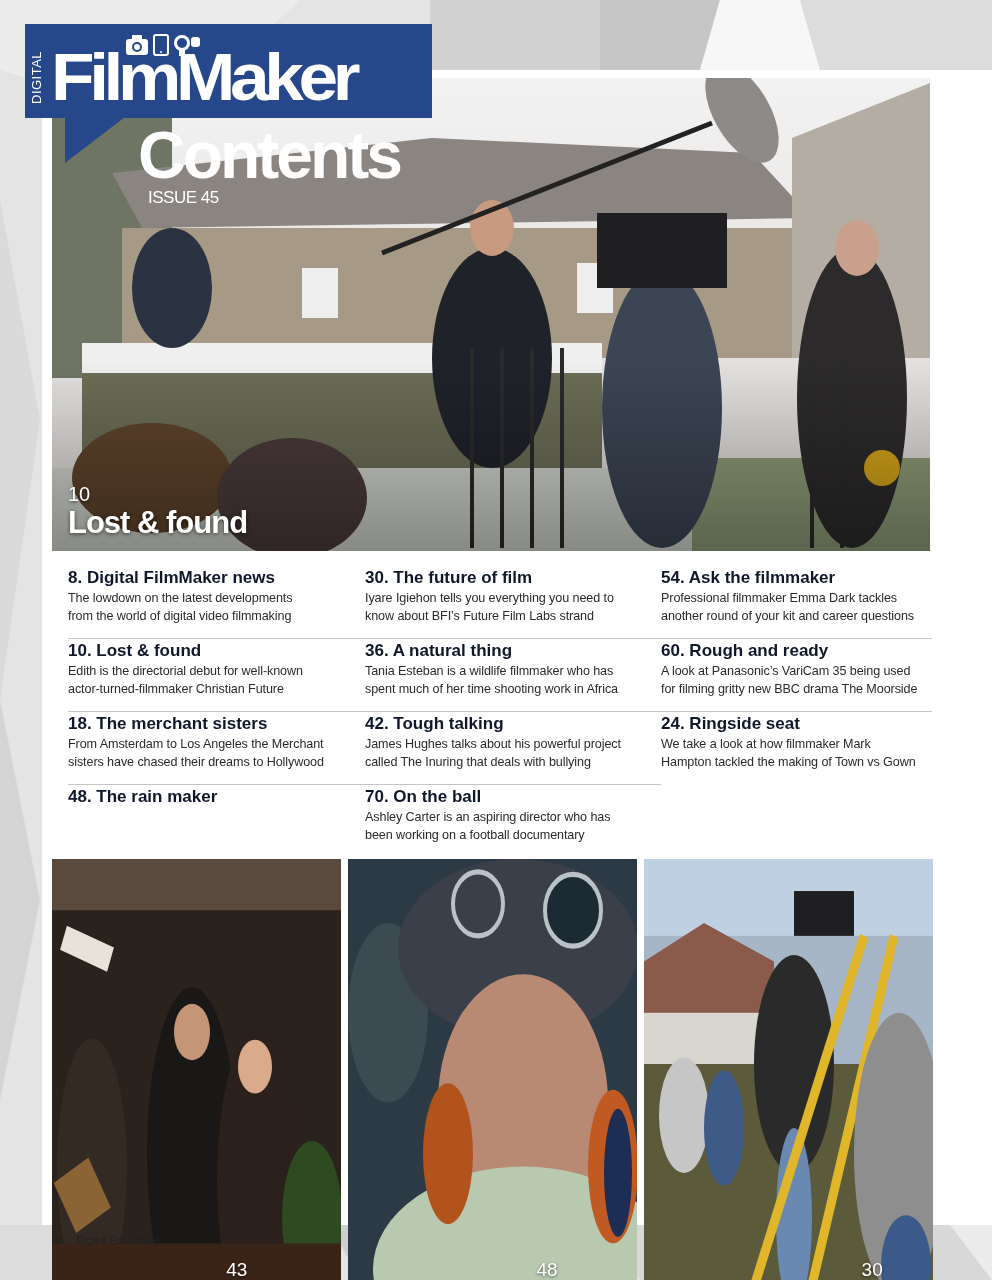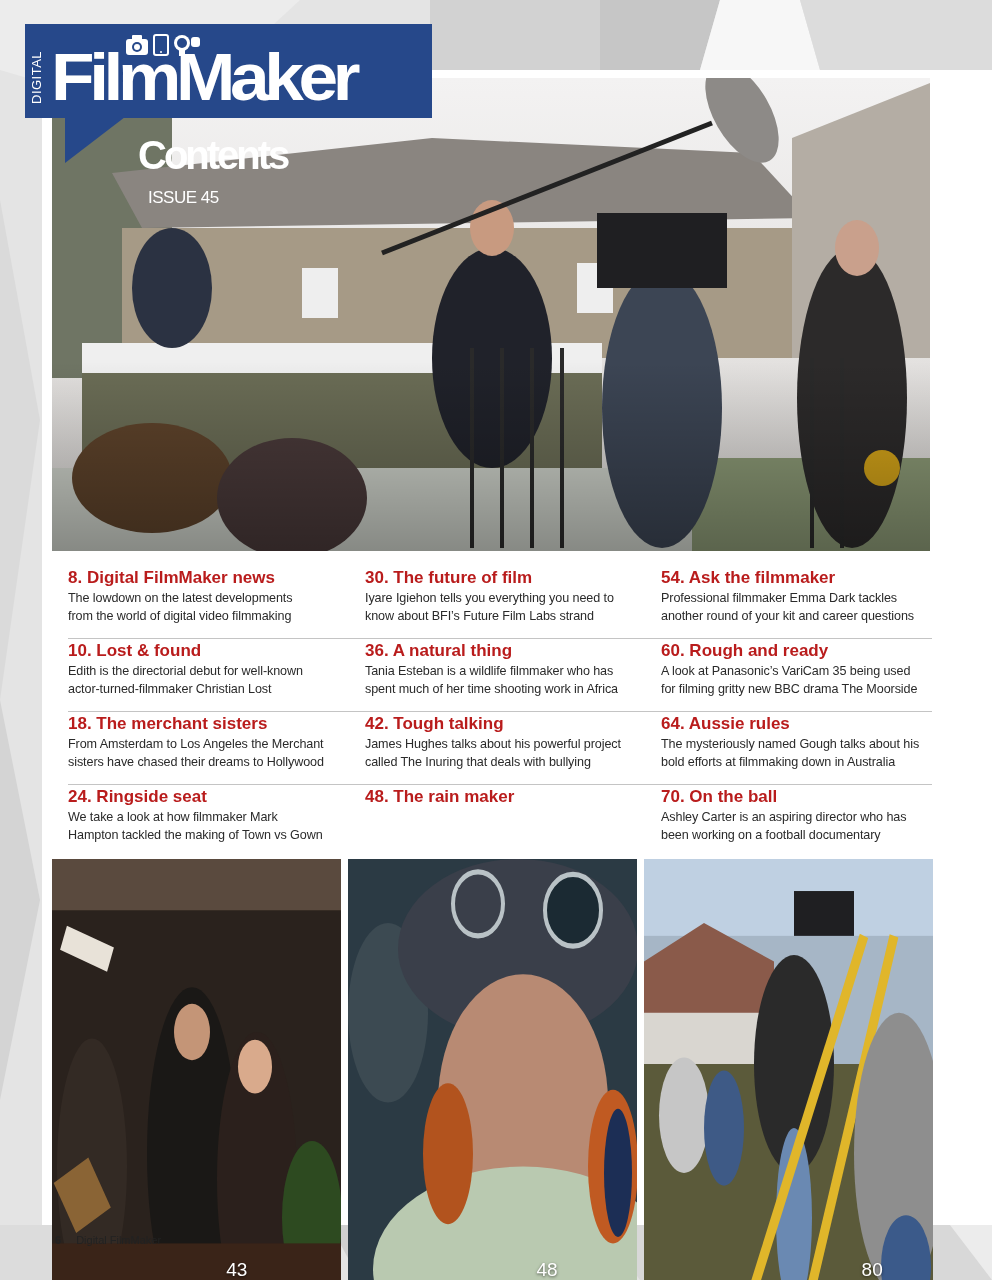--- a/index.html
+++ b/index.html
@@ -46,35 +46,35 @@
     font-size: 66px; font-weight: bold; letter-spacing: -5px; line-height: 70px;
     transform: scaleX(1.08); transform-origin: left;
   }
   .masthead .icons {
     position: absolute; left: 100px; top: 10px; display: flex; gap: 4px;
   }
   .masthead .icons svg { display: block; }
 
   .contents-title {
     position: absolute; left: 138px; top: 122px; z-index: 5; color: #fff;
-    font-size: 40px; font-weight: bold; letter-spacing: -3px; line-height: 66px;
+    font-size: 66px; font-weight: bold; letter-spacing: -3px; line-height: 66px;
   }
   .issue {
     position: absolute; left: 148px; top: 188px; z-index: 5; color: #fff;
     font-size: 17px; font-weight: 300; letter-spacing: -0.5px;
   }
 
   
   .toc {
     position: absolute; left: 68px; top: 566px; width: 864px; z-index: 3;
     display: grid; grid-template-columns: 297px 296px 271px;
   }
   .toc-item { height: 73px; padding-top: 2px; border-bottom: 1px solid #c4c4c4; position: relative; }
   .toc-item.last { border-bottom: none; }
-  .toc-title { font-size: 17px; font-weight: bold; color: #b91c1c; line-height: 20px; white-space: nowrap; }
+  .toc-title { font-size: 17px; font-weight: bold; color: #0f172a; line-height: 20px; white-space: nowrap; }
   .toc-desc { font-size: 12.6px; color: #2a2a2a; line-height: 18px; margin-top: 1px; white-space: nowrap; letter-spacing: -0.1px; }
 
   
   .thumbs { position: absolute; top: 859px; left: 52px; z-index: 3; }
   .thumb { position: absolute; top: 0; width: 289px; height: 460px; overflow: hidden; text-align: right; }
   .thumb svg.scene { position: absolute; inset: 0; width: 100%; height: 100%; }
   .thumb-caption { position: absolute; left: 14px; bottom: 2px; color: #fff; }
   .thumb-num { font-size: 19px; font-weight: 300; line-height: 22px; text-shadow: 0 1px 3px rgba(0,0,0,.6); }
   .thumb-title { font-size: 31px; font-weight: bold; letter-spacing: -1.5px; line-height: 36px; text-shadow: 0 1px 4px rgba(0,0,0,.7); white-space: nowrap; }
 
@@ -154,20 +154,24 @@
       <line x1="420" y1="270" x2="420" y2="470"></line>
         <line x1="450" y1="270" x2="450" y2="470"></line>
       <line x1="480" y1="270" x2="480" y2="470"></line>
         <line x1="510" y1="270" x2="510" y2="470"></line>
       <line x1="760" y1="280" x2="760" y2="470"></line>
         <line x1="790" y1="280" x2="790" y2="470"></line>
     </g>
     <circle cx="830" cy="390" r="18" fill="#d3a319"></circle>
     <rect width="878" height="473" fill="url(#shade)"></rect>
   </svg>
+  <div class="hero-caption">
+    <div class="hero-num">10</div>
+    <div class="hero-title">Lost &amp; found</div>
+  </div>
 </div>
 
 <div class="masthead">
   <div class="box">
     <div class="digital">DIGITAL</div>
     <div class="icons">
       <svg width="24" height="22" viewBox="0 0 24 22">
         <rect x="1" y="5" width="22" height="16" rx="3" fill="#fff"></rect>
         <rect x="7" y="1" width="10" height="6" rx="1" fill="#fff"></rect>
         <circle cx="12" cy="13" r="5" fill="#26488a"></circle>
@@ -206,21 +210,21 @@
   </div>
   <div class="toc-item">
     <div class="toc-title">54.  Ask the filmmaker</div>
     <div class="toc-desc">Professional filmmaker Emma Dark tackles</div>
     <div class="toc-desc" style="margin-top:0">another round of your kit and career questions</div>
   </div>
 
   <div class="toc-item">
     <div class="toc-title">10.  Lost &amp; found</div>
     <div class="toc-desc">Edith is the directorial debut for well-known</div>
-    <div class="toc-desc" style="margin-top:0">actor-turned-filmmaker Christian Lost</div>
+    <div class="toc-desc" style="margin-top:0">actor-turned-filmmaker Christian Future</div>
   </div>
   <div class="toc-item">
     <div class="toc-title">36.  A natural thing</div>
     <div class="toc-desc">Tania Esteban is a wildlife filmmaker who has</div>
     <div class="toc-desc" style="margin-top:0">spent much of her time shooting work in Africa</div>
   </div>
   <div class="toc-item">
     <div class="toc-title">60.  Rough and ready</div>
     <div class="toc-desc">A look at Panasonic’s VariCam 35 being used</div>
     <div class="toc-desc" style="margin-top:0">for filming gritty new BBC drama The Moorside</div>
@@ -228,25 +232,20 @@
 
   <div class="toc-item">
     <div class="toc-title">18.  The merchant sisters</div>
     <div class="toc-desc">From Amsterdam to Los Angeles the Merchant</div>
     <div class="toc-desc" style="margin-top:0">sisters have chased their dreams to Hollywood</div>
   </div>
   <div class="toc-item">
     <div class="toc-title">42.  Tough talking</div>
     <div class="toc-desc">James Hughes talks about his powerful project</div>
     <div class="toc-desc" style="margin-top:0">called The Inuring that deals with bullying</div>
-  </div>
-  <div class="toc-item">
-    <div class="toc-title">64.  Aussie rules</div>
-    <div class="toc-desc">The mysteriously named Gough talks about his</div>
-    <div class="toc-desc" style="margin-top:0">bold efforts at filmmaking down in Australia</div>
   </div>
 
   <div class="toc-item last">
     <div class="toc-title">24.  Ringside seat</div>
     <div class="toc-desc">We take a look at how filmmaker Mark</div>
     <div class="toc-desc" style="margin-top:0">Hampton tackled the making of Town vs Gown</div>
   </div>
   <div class="toc-item last">
     <div class="toc-title">48.  The rain maker</div>
   </div>
@@ -306,21 +305,21 @@
       <ellipse cx="80" cy="210" rx="20" ry="45" fill="#3e5a86"></ellipse>
       <ellipse cx="150" cy="160" rx="40" ry="85" fill="#2a2a2a"></ellipse>
       <rect x="150" y="25" width="60" height="35" fill="#1f1f22"></rect>
       <ellipse cx="150" cy="280" rx="18" ry="70" fill="#6a89b2"></ellipse>
       <line x1="100" y1="359" x2="220" y2="60" stroke="#e0b62a" stroke-width="9"></line>
       <line x1="160" y1="359" x2="250" y2="60" stroke="#e0b62a" stroke-width="9"></line>
       <ellipse cx="255" cy="230" rx="45" ry="110" fill="#8e8e8e"></ellipse>
       <ellipse cx="262" cy="318" rx="25" ry="40" fill="#3b5a8a"></ellipse>
     </svg>
     <div class="thumb-caption" style="left:8px">
-      <div class="thumb-num">80</div>
+      <div class="thumb-num">30</div>
       <div class="thumb-title">Rough and ready</div>
     </div>
   </div>
 </div>
 
 <div class="footer">
   <span class="pg">6</span>
   <span>Digital FilmMaker</span>
 </div>
 

